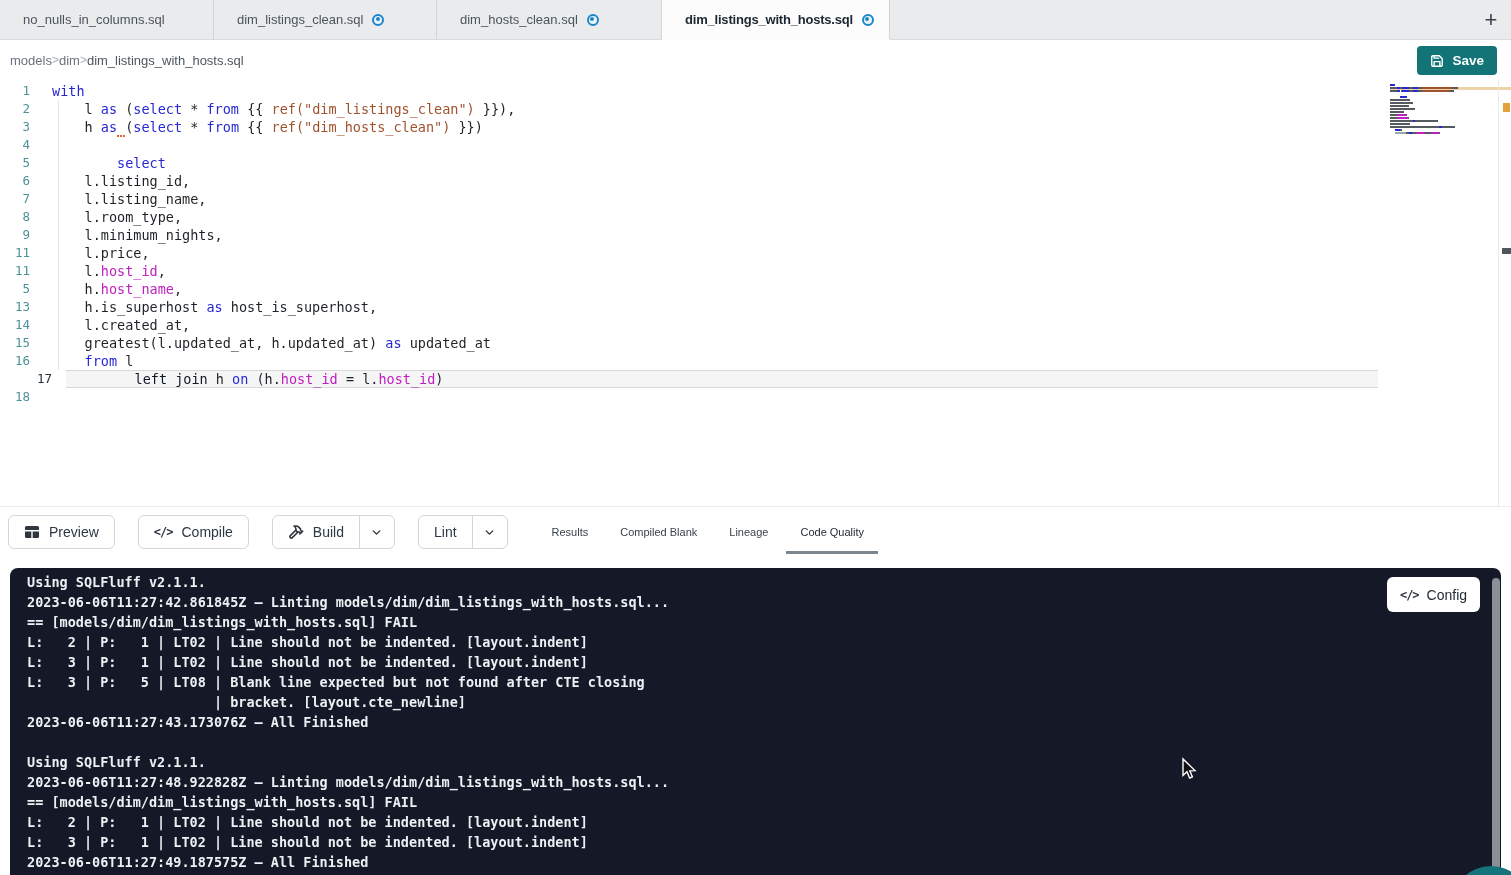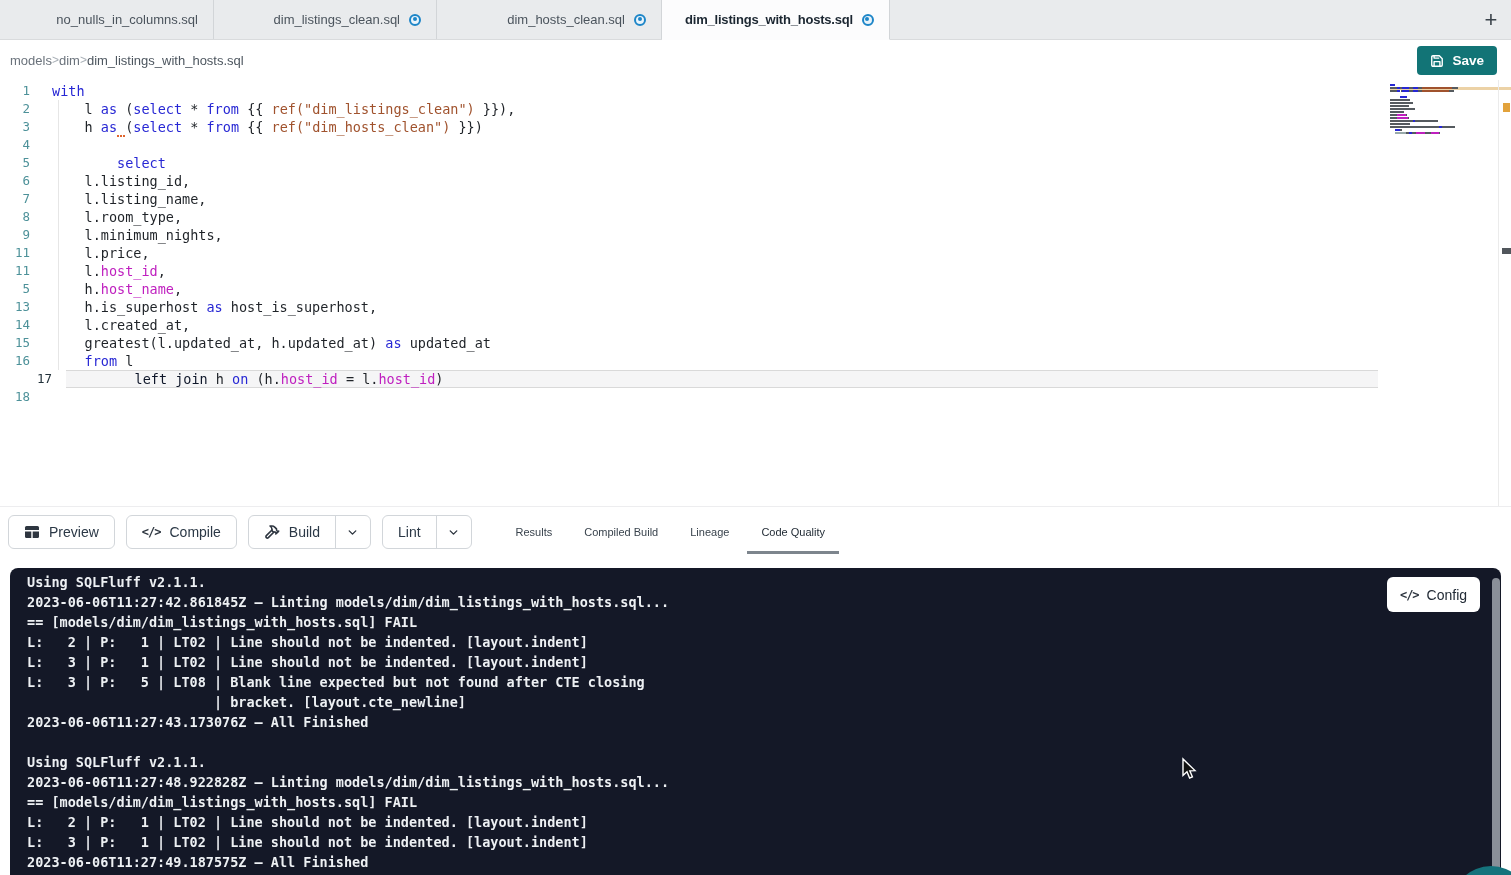--- a/index.html
+++ b/index.html
@@ -9,21 +9,21 @@
     background:#fff; font-family:"Liberation Sans",sans-serif;
   }
 
   
   .tabbar {
     position:absolute; top:0; left:0; right:0; height:40px;
     background:#e9ebed; border-bottom:1px solid #d9dbdd;
     display:flex; align-items:stretch;
   }
   .tab {
-    display:flex; align-items:center; justify-content:flex-end;
+    display:flex; align-items:center; justify-content:flex-start;
     padding:0 15px 0 23px; border-right:1px solid #d2d5d8;
     font-size:13px; color:#4b545d; white-space:nowrap; cursor:pointer;
     background:transparent;
   }
   .tab:nth-child(1){ width:214px; }
   .tab:nth-child(2){ width:223px; }
   .tab:nth-child(3){ width:225px; }
   .tab.active {
     background:#fcfcfd; color:#1b2631; font-weight:bold; letter-spacing:-0.2px;
     margin-bottom:-1px; border-bottom:1px solid #fcfcfd;
@@ -87,21 +87,21 @@
   .mm-hl { position:absolute; left:1390px; top:7px; width:121px; height:3px; background:#ecd2a6; }
   .ruler-sep  { position:absolute; left:1498px; top:0; width:1px; height:426px; background:#ebebeb; }
   .mark-orange{ position:absolute; left:1503px; top:23px; width:7px; height:9px; background:#e2a23b; }
   .mark-dark  { position:absolute; left:1502px; top:168px; width:9px; height:6px; background:#51565c; }
 
   
   .toolbar {
     position:absolute; top:506px; left:0; right:0; height:51px; background:#fff;
     border-top:1px solid #ededef; display:flex; align-items:center;
   }
-  .tb-group { display:flex; align-items:center; gap:11px; margin-left:8px; }
+  .tb-group { display:flex; align-items:center; gap:23px; margin-left:8px; }
   .tbtn {
     height:34px; border:1px solid #d2d6da; border-radius:6px; background:#fff;
     display:flex; align-items:stretch; font-size:14px; color:#2b3846; cursor:pointer;
     overflow:hidden; padding:0; font-family:inherit;
   }
   .tbtn .main { display:flex; align-items:center; gap:9px; padding:0 15px; }
   .tbtn .arrow {
     display:flex; align-items:center; justify-content:center; width:35px;
     border-left:1px solid #d2d6da; cursor:pointer;
   }
@@ -277,21 +277,21 @@
       <span class="arrow">
         <svg width="13" height="13" viewBox="0 0 24 24" fill="none" stroke="#2e3640" stroke-width="2.6" stroke-linecap="round" stroke-linejoin="round">
             <path d="m6 9 6 6 6-6"></path>
           </svg>
       </span>
     </span>
 
   </div>
   <div class="rtabs" id="rtabs">
       <div class="rtab">Results</div>
-      <div class="rtab">Compiled Build</div>
+      <div class="rtab">Compiled Blank</div>
       <div class="rtab">Lineage</div>
       <div class="rtab active">Code Quality</div>
     </div>
 </div>
 
 <div class="console">
   <pre class="con-pre" id="con-pre">Using SQLFluff v2.1.1.
 2023-06-06T11:27:42.861845Z — Linting models/dim/dim_listings_with_hosts.sql...
 == [models/dim/dim_listings_with_hosts.sql] FAIL
 L:   2 | P:   1 | LT02 | Line should not be indented. [layout.indent]

